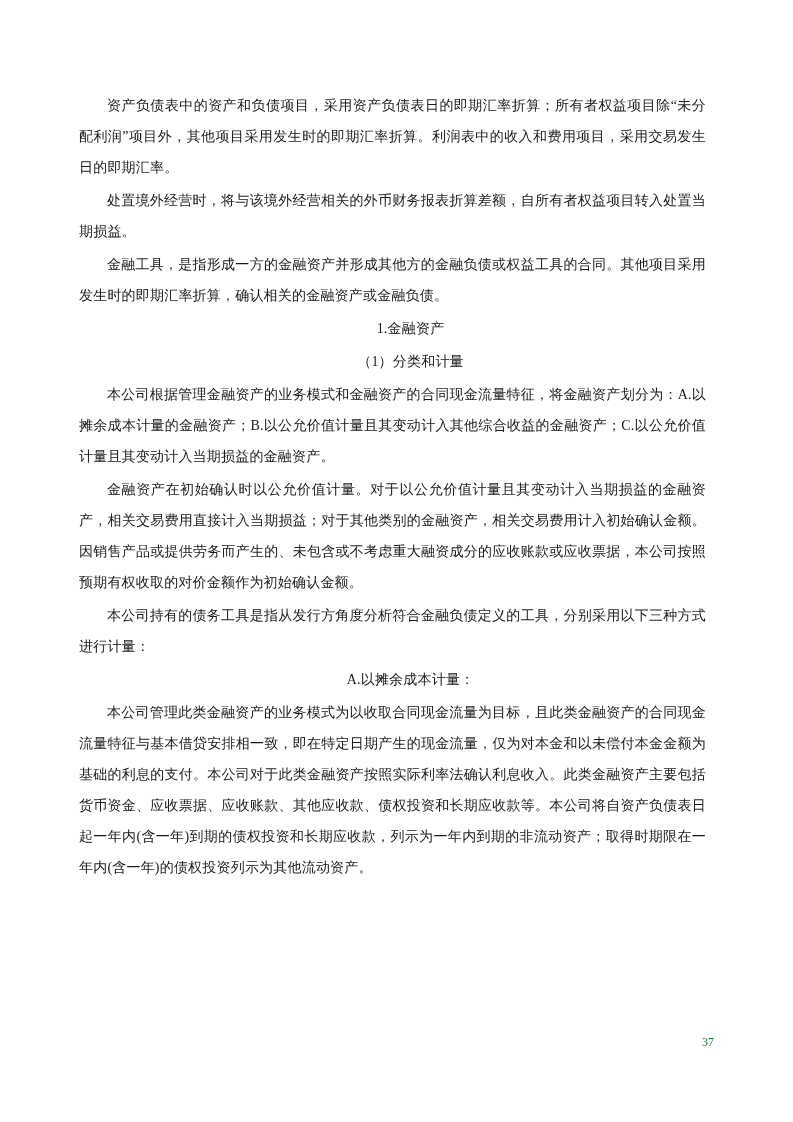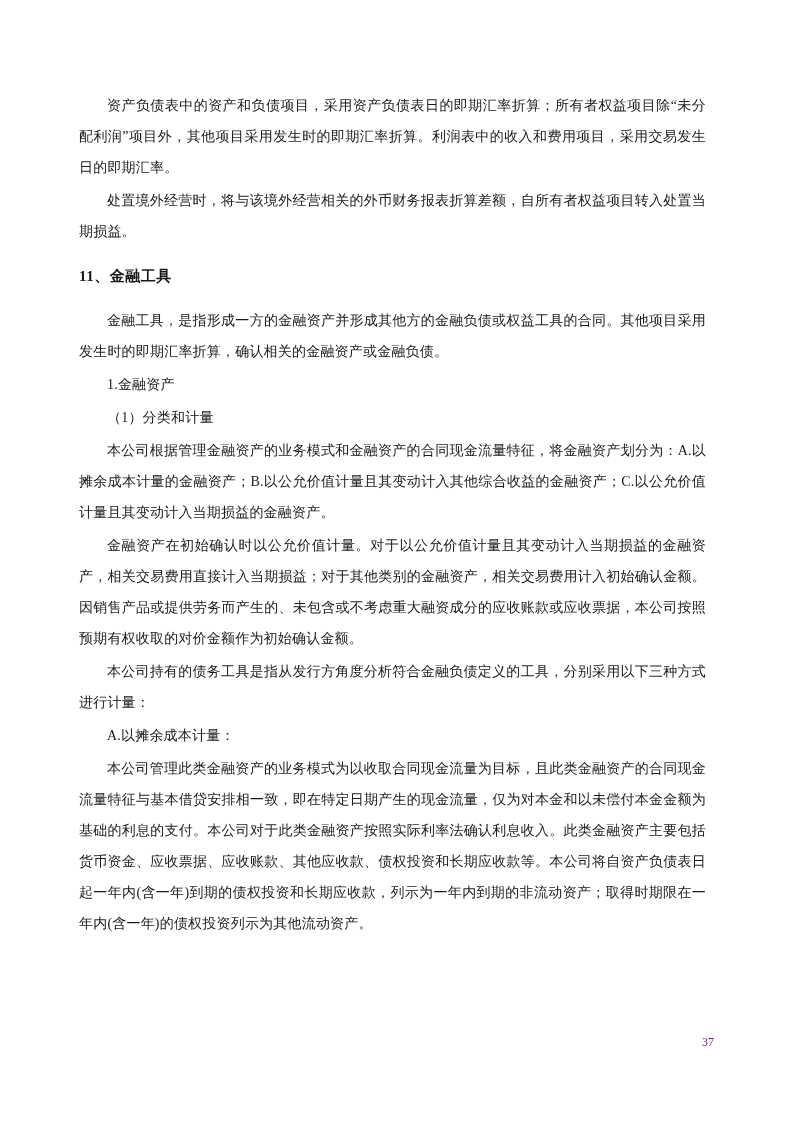--- a/index.html
+++ b/index.html
@@ -28,52 +28,51 @@
     line-height: 31px;
     text-indent: 2em;
     text-align: justify;
     letter-spacing: 0.2px;
   }
   .single-line {
     margin: 0 0 2px 0;
     font-size: 14px;
     line-height: 31px;
     text-indent: 2em;
-    text-align: left;
+    text-align: center;
     letter-spacing: 0.2px;
     font-family: Liberation Serif, serif;
   }
   .section-heading {
     margin: 14px 0 13px 0;
     font-size: 15px;
     font-weight: bold;
     line-height: 31px;
     text-indent: 0;
     letter-spacing: 0.5px;
   }
   .page-number {
     position: absolute;
     top: 1034px;
     right: 79px;
     font-size: 12px;
     line-height: 16px;
-    color: #701a75;
+    color: #15803d;
   }
 </style>
 </head>
 <body>
 
 <div class="page">
   <div class="content">
 
     <p class="para">资产负债表中的资产和负债项目，采用资产负债表日的即期汇率折算；所有者权益项目除“未分配利润”项目外，其他项目采用发生时的即期汇率折算。利润表中的收入和费用项目，采用交易发生日的即期汇率。</p>
 
     <p class="para">处置境外经营时，将与该境外经营相关的外币财务报表折算差额，自所有者权益项目转入处置当期损益。</p>
 
-    <h2 class="section-heading">11、金融工具</h2>
 
     <p class="para">金融工具，是指形成一方的金融资产并形成其他方的金融负债或权益工具的合同。其他项目采用发生时的即期汇率折算，确认相关的金融资产或金融负债。</p>
 
     <p class="single-line">1.金融资产</p>
 
     <p class="single-line">（1）分类和计量</p>
 
     <p class="para">本公司根据管理金融资产的业务模式和金融资产的合同现金流量特征，将金融资产划分为：A.以摊余成本计量的金融资产；B.以公允价值计量且其变动计入其他综合收益的金融资产；C.以公允价值计量且其变动计入当期损益的金融资产。</p>
 
     <p class="para">金融资产在初始确认时以公允价值计量。对于以公允价值计量且其变动计入当期损益的金融资产，相关交易费用直接计入当期损益；对于其他类别的金融资产，相关交易费用计入初始确认金额。因销售产品或提供劳务而产生的、未包含或不考虑重大融资成分的应收账款或应收票据，本公司按照预期有权收取的对价金额作为初始确认金额。</p>

